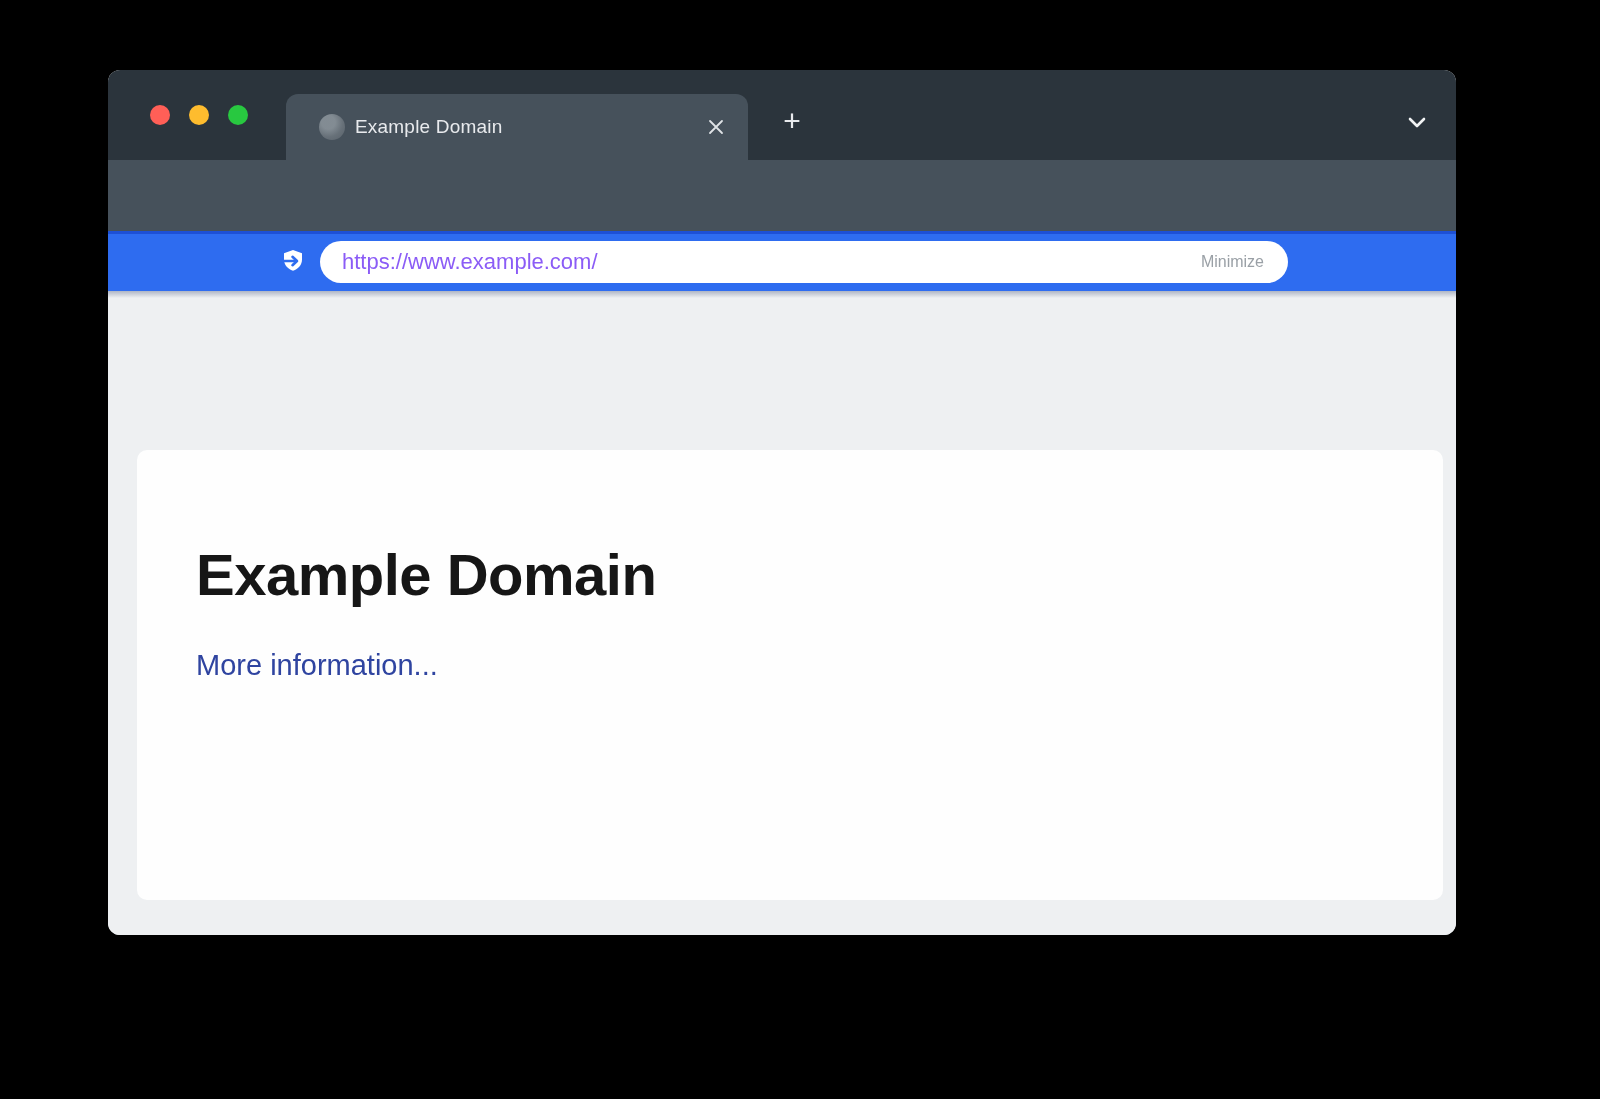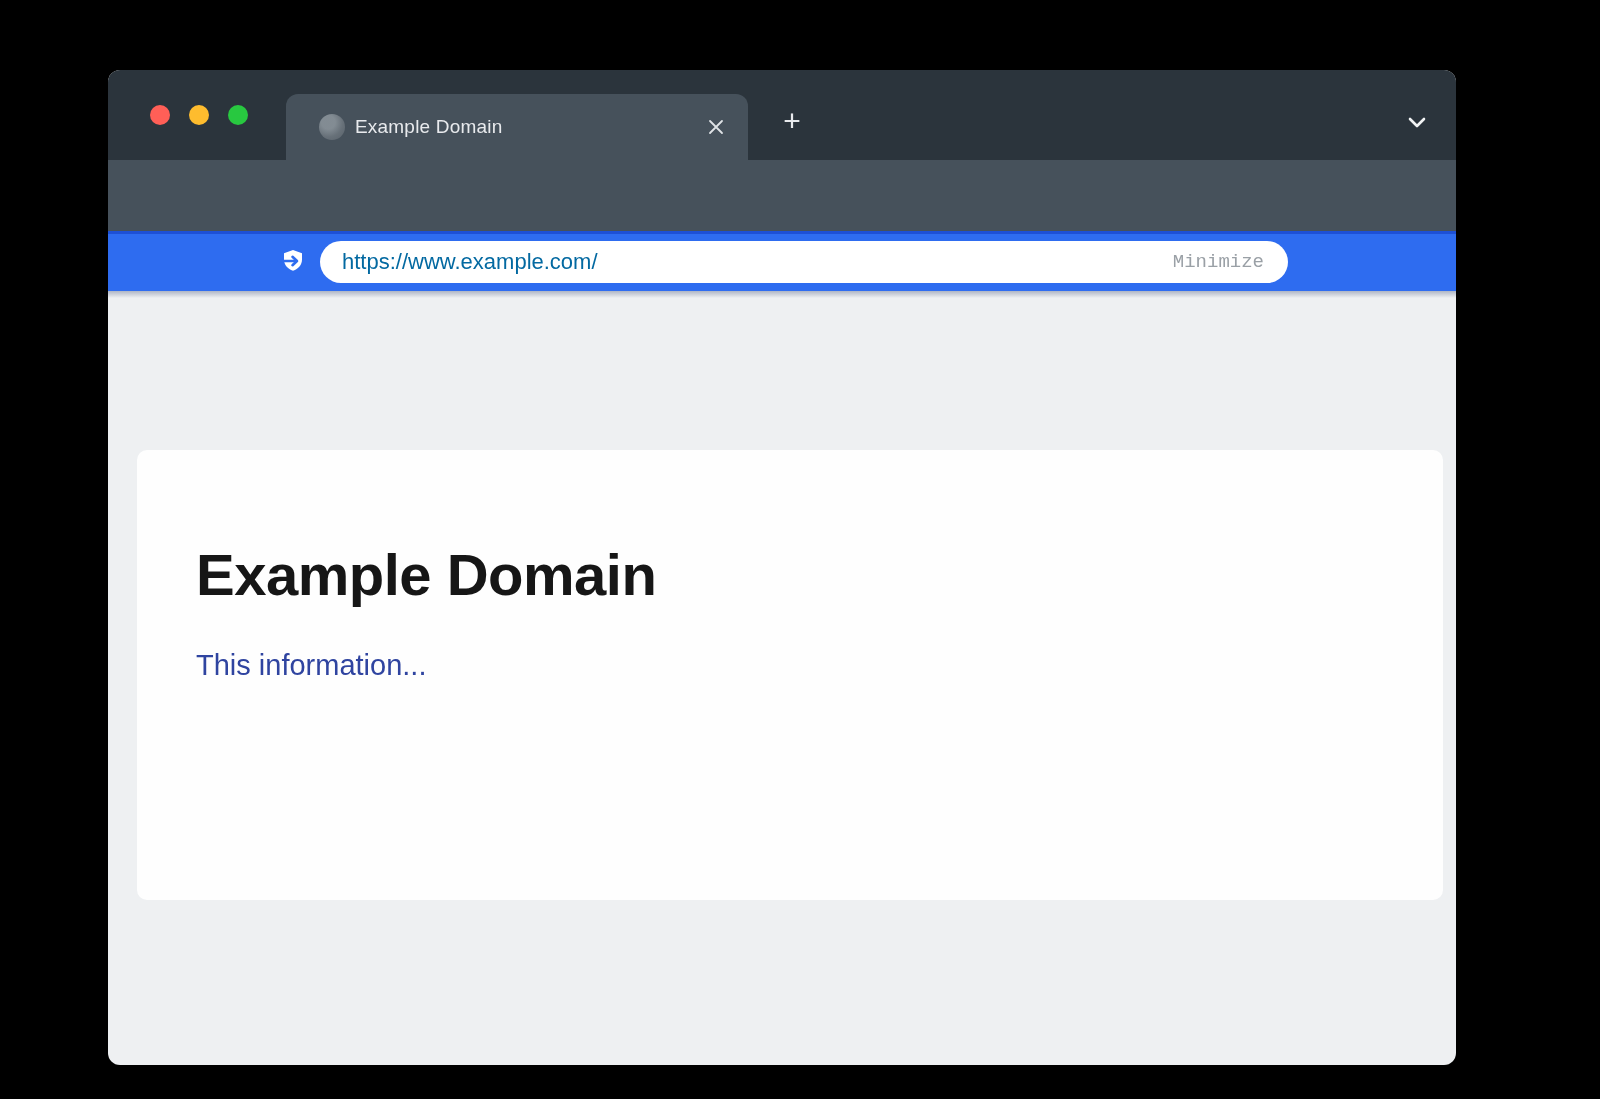--- a/index.html
+++ b/index.html
@@ -1,19 +1,19 @@
 <!DOCTYPE html>
 <html style="--banner-blue: #2e6cf0; --banner-blue-dark: #1d50d6; --link-blue: #2f44a0; --traffic-red: #ff5f57; --traffic-yellow: #febc2e; --traffic-green: #28c840; --extension-red: #e23d2a; --badge-gray: #687076; --tabbar-bg: #2b343c; --toolbar-bg: #46515b; --omnibox-bg: #2b353d; --page-bg: #eef0f2;"><head>
 <meta charset="utf-8">
 <style>
   * { margin:0; padding:0; box-sizing:border-box; }
   html,body { width:1600px; height:1099px; background:#000; overflow:hidden;
               font-family:"Liberation Sans","DejaVu Sans",sans-serif; }
 
-  .window { position:absolute; left:108px; top:70px; width:1348px; height:995px;
+  .window { position:absolute; left:108px; top:70px; width:1348px; height:865px;
             border-radius:12px; overflow:hidden; background:var(--page-bg,#eef0f2); }
 
   
   .tabbar { position:absolute; left:0; top:0; width:100%; height:90px;
             background:var(--tabbar-bg,#2b343c); }
   .traffic { position:absolute; left:42px; top:35px; display:flex; gap:19px; }
   .traffic span { width:20px; height:20px; border-radius:50%; display:block; }
   .t-red   { background:var(--traffic-red,#ff5f57); }
   .t-yellow{ background:var(--traffic-yellow,#febc2e); }
   .t-green { background:var(--traffic-green,#28c840); }
@@ -81,22 +81,22 @@
            display:flex; flex-direction:column; align-items:center; justify-content:center; gap:5px; }
   .kebab i { width:4.5px; height:4.5px; border-radius:50%; background:#e2e6e9; display:block; }
 
   
   .isolation { position:absolute; left:0; top:161px; width:100%; height:60px;
                background:var(--banner-blue,#2e6cf0);
                border-top:3px solid var(--banner-blue-dark,#1d50d6); }
   .shield { position:absolute; left:169px; top:14px; }
   .iso-pill { position:absolute; left:212px; top:7px; width:968px; height:42px;
               border-radius:21px; background:#fff; display:flex; align-items:center; }
-  .iso-url { margin-left:22px; color:#0369a1; font-size:22px; flex:1 1 auto; }
-  .iso-min { margin-right:24px; color:#9aa0a6; font-size:19px;font-family:Liberation Mono, monospace; }
+  .iso-url { margin-left:22px; color:#8b5cf6; font-size:22px; flex:1 1 auto; }
+  .iso-min { margin-right:24px; color:#9aa0a6; font-size:16px; }
 
   
   .page { position:absolute; left:0; top:221px; width:100%; height:644px;
           background:var(--page-bg,#eef0f2); }
   .page-shadow { position:absolute; left:0; top:0; width:100%; height:7px;
                  background:linear-gradient(rgba(10,30,80,.28), rgba(0,0,0,0)); }
   .card { position:absolute; left:29px; top:159px; width:1306px; height:450px;
           background:#fefefe; border-radius:10px; padding:92px 59px 0 59px; }
   .card h1 { font-size:58px; font-weight:700; color:#161616; letter-spacing:-.5px;
              line-height:1.15; }
@@ -232,17 +232,17 @@
     <div class="iso-pill">
       <span class="iso-url">https://www.example.com/</span>
       <span class="iso-min">Minimize</span>
     </div>
   </div>
 
   <div class="page">
     <div class="page-shadow"></div>
     <div class="card">
       <h1>Example Domain</h1>
-      <a>This information...</a>
+      <a>More information...</a>
     </div>
   </div>
 
 </div>
 
 </body></html>

